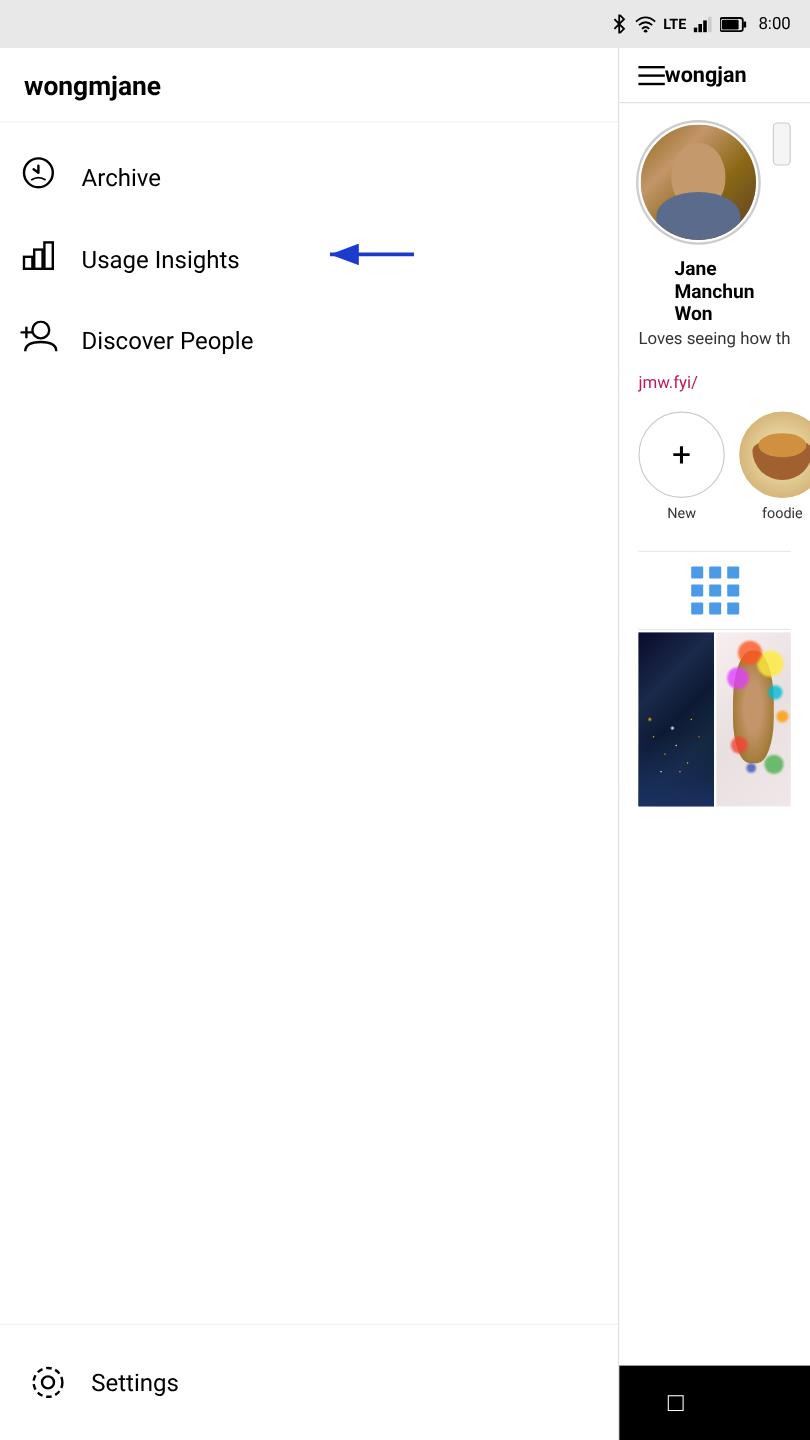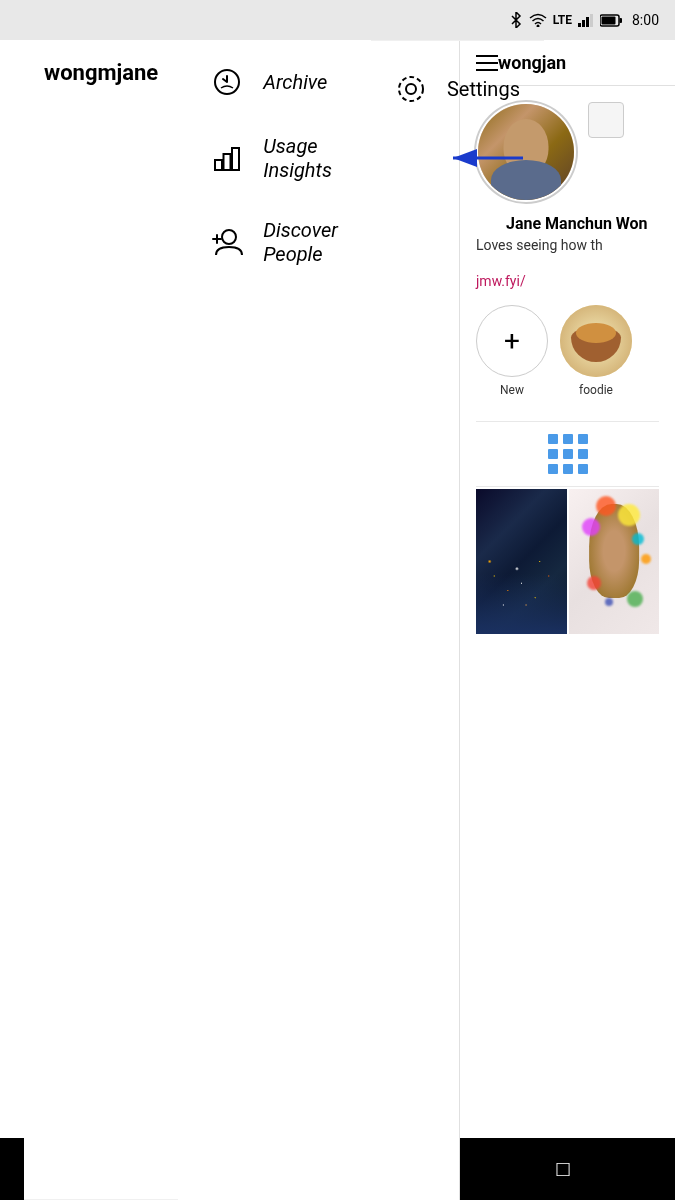--- a/index.html
+++ b/index.html
@@ -40,53 +40,51 @@
     
     .main-layout {
       width: 100%;
       height: calc(1200px - 40px);
       display: flex;
       position: relative;
     }
 
     
     .sidebar {
-      width: 436px;
+      width: 516px;
       height: 100%;
       background: #fff;
       display: flex;
-      flex-direction: row;
+      flex-direction: column;
       border-right: 1px solid #e0e0e0;
       position: relative;
       z-index: 5;
-      margin-left: 24px;
     }
 
     .sidebar-header {
       padding: 20px 20px 16px 20px;
       border-bottom: 1px solid #f0f0f0;
     }
     .sidebar-username {
       font-size: 22px;
       font-weight: 700;
       color: #000;
     }
 
     .sidebar-nav {
       flex: 1;
       padding: 8px 0;
     }
 
     .nav-item {
       display: flex;
-      align-items: center;
-      padding: 18px 33px;
+      align-items: flex-end;
+      padding: 18px 16px;
       cursor: pointer;
       gap: 20px;
-      font-style: italic;
     }
     .nav-icon {
       width: 32px;
       height: 32px;
       display: flex;
       align-items: center;
       justify-content: center;
       flex-shrink: 0;
     }
     .nav-label {

